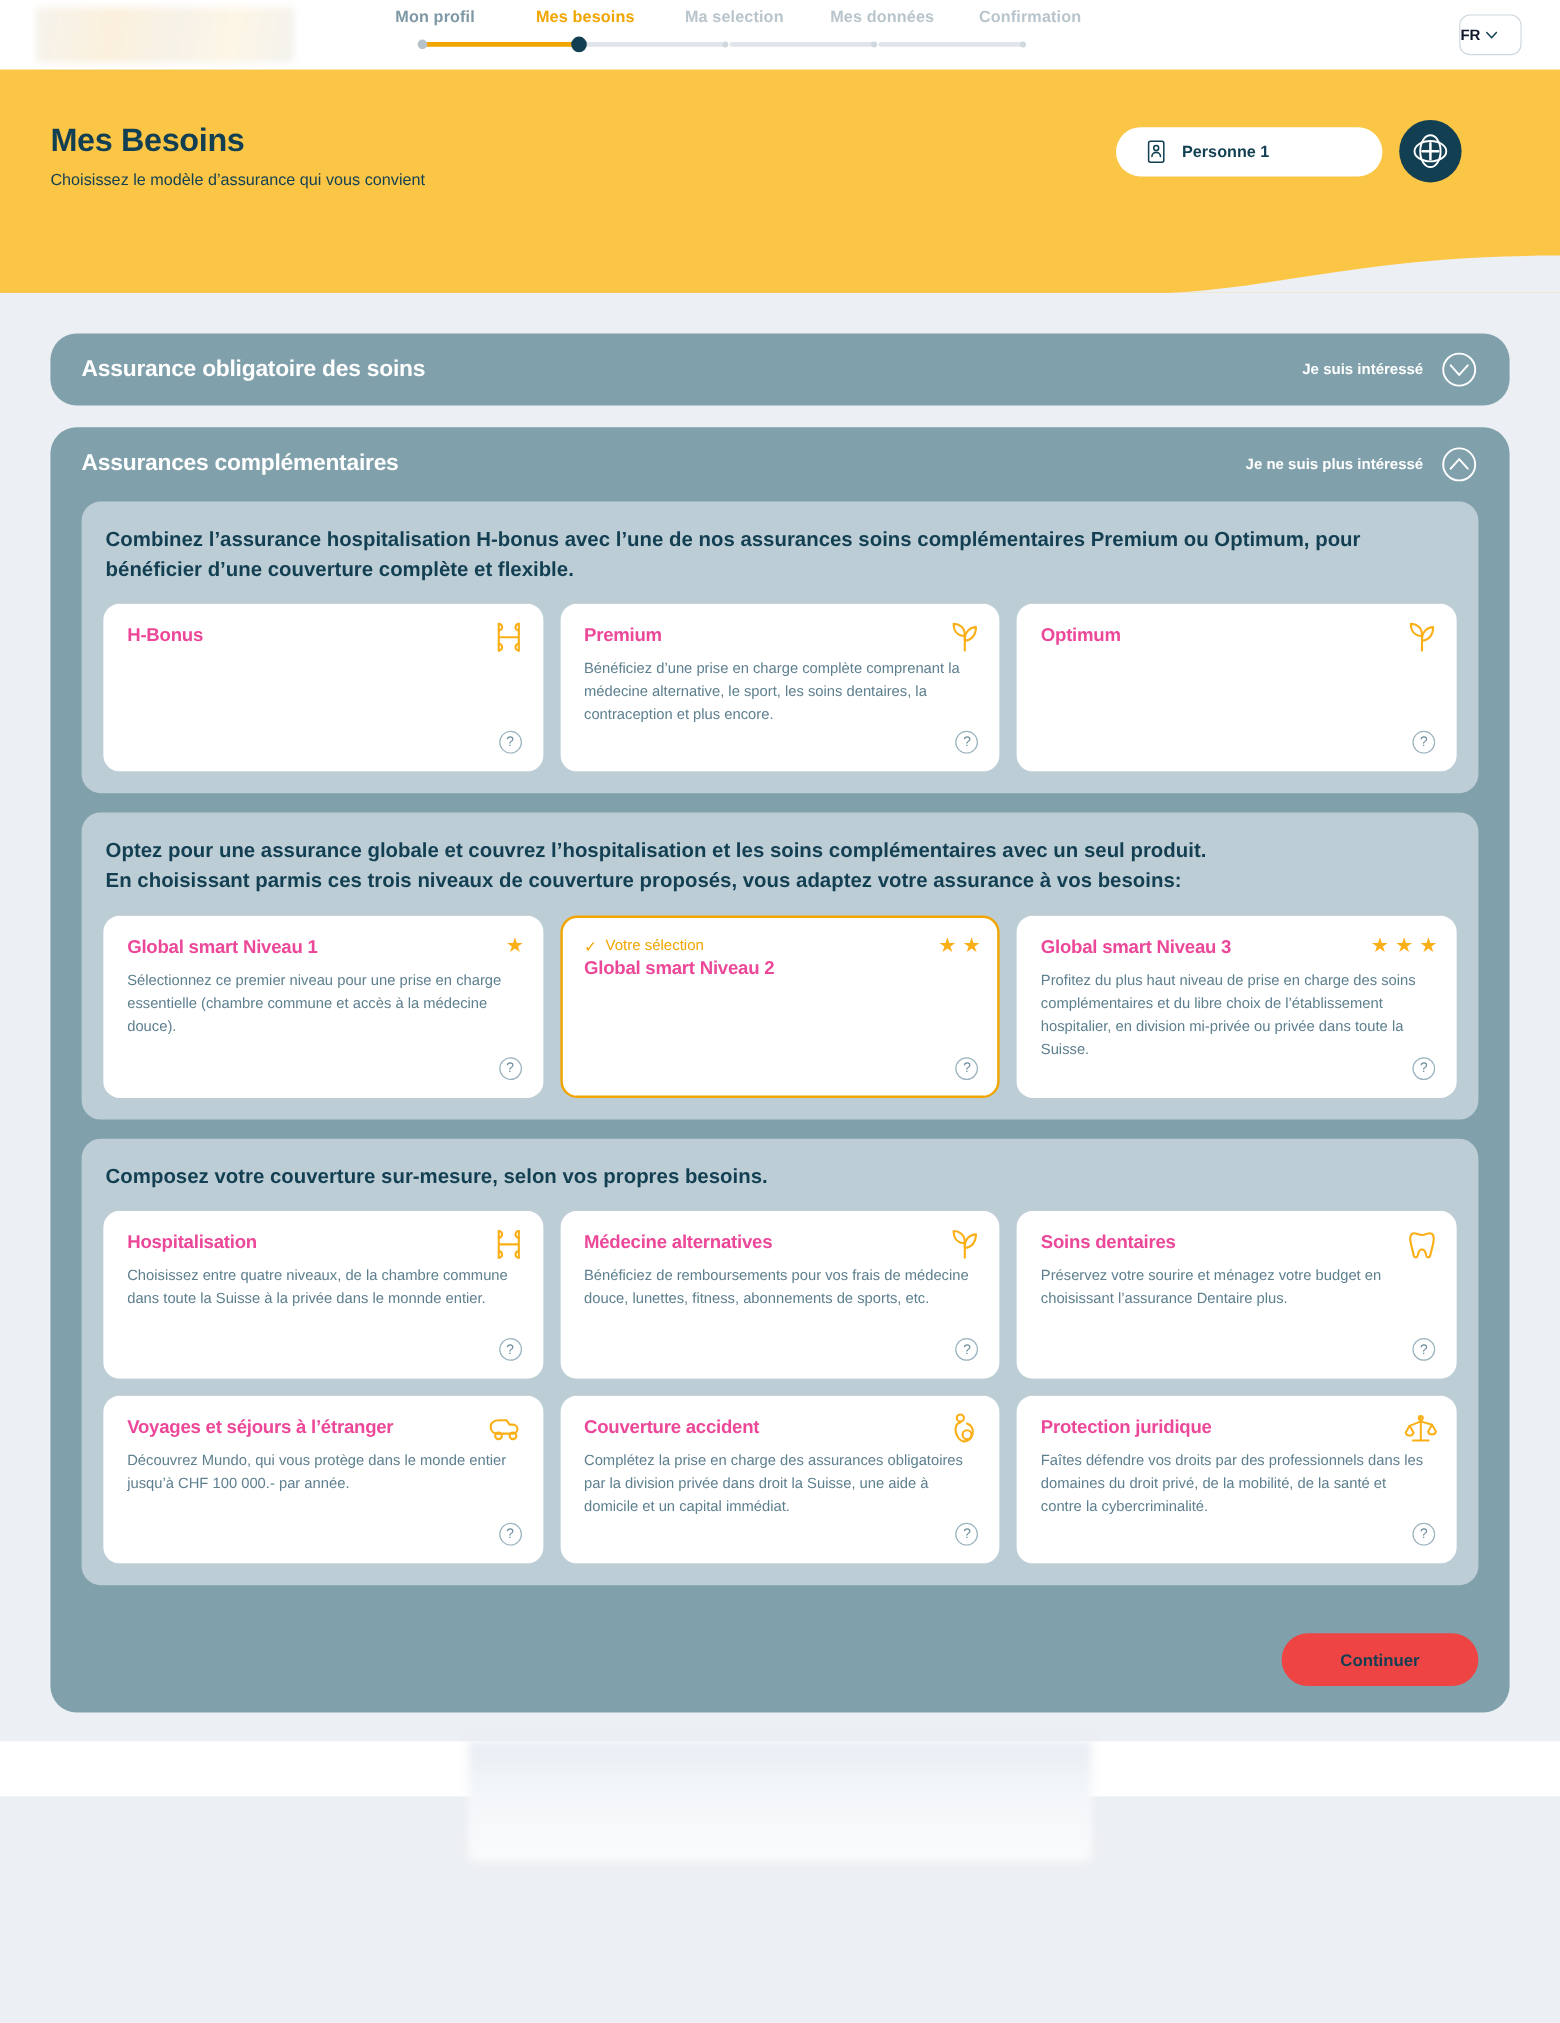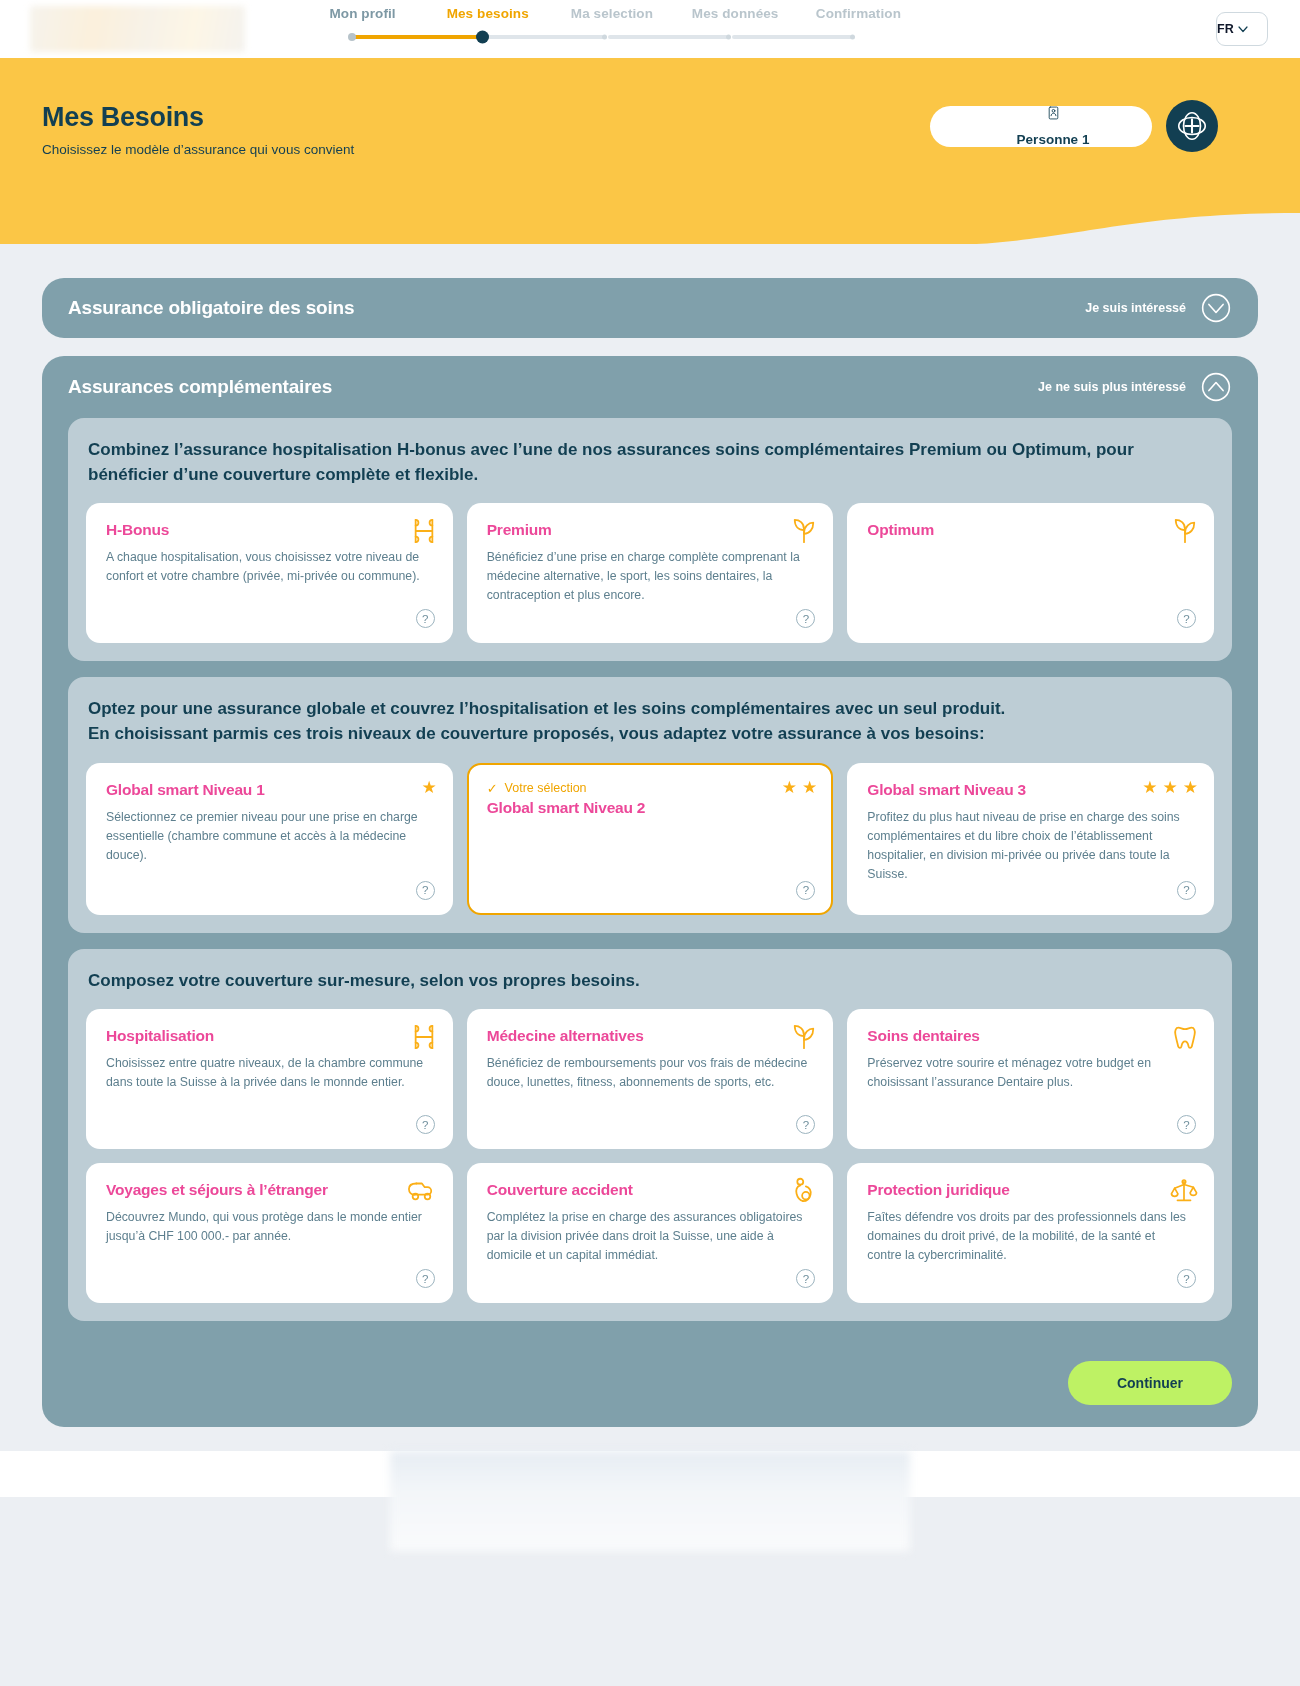--- a/index.html
+++ b/index.html
@@ -61,21 +61,21 @@
   .hero-curve {
     position: absolute; left: 0; bottom: -1px; width: 100%; height: 36px;
   }
   .hero-inner { padding: 44px 0 0 42px; }
   .hero h1 { font-size: 27px; font-weight: bold; letter-spacing: -.3px; color: #123f52; }
   .hero p { font-size: 13.5px; margin-top: 9px; color: #123f52; }
   .person-pill {
     position: absolute; right: 148px; top: 48px;
     height: 41px; width: 222px; background: #fff; border-radius: 21px;
     display: flex; align-items: center; gap: 12px; padding-left: 24px;
-    font-size: 13.5px; font-weight: bold; color: #123f52; cursor: pointer; flex-direction: column;
+    font-size: 13.5px; font-weight: bold; color: #123f52; cursor: pointer;
   }
   .add-person {
     position: absolute; right: 82px; top: 42px;
     width: 52px; height: 52px; border-radius: 50%; background: #123f52;
     display: flex; align-items: center; justify-content: center; cursor: pointer;
   }
 
   
   .content { padding: 34px 42px 0 42px; }
 
@@ -140,21 +140,21 @@
     position: absolute; right: 16px; bottom: 13px;
     width: 19px; height: 19px; border-radius: 50%;
     border: 1.3px solid #9cb4bf; color: #6f8f9d;
     font-size: 11.5px; display: flex; align-items: center; justify-content: center;
     cursor: pointer;
   }
   .card.tall { min-height: 152px; }
 
   .panel-footer { display: flex; justify-content: flex-end; padding: 24px 26px 0 26px; }
   .btn-continue {
-    background: #bef264; border: none; border-radius: 22px;
+    background: #ef4444; border: none; border-radius: 22px;
     height: 44px; width: 164px; font-size: 14px; font-weight: bold;
     color: #123f52; cursor: pointer; font-family: "Liberation Sans", sans-serif;
   }
 
   
   .footer-strip { margin-top: 24px; height: 46px; background: #fff; }
   .footer-blur {
     margin: 0 auto; width: 520px; height: 100px;
     background: linear-gradient(180deg,#e7edf3 0%,#f3f6f9 40%,#fafbfc 100%);
     filter: blur(4px);
@@ -252,21 +252,20 @@
     <div class="group">
       <div class="group-intro">Combinez l’assurance hospitalisation H-bonus avec l’une de nos assurances soins complémentaires Premium ou Optimum, pour bénéficier d’une couverture complète et flexible.</div>
       <div class="cards">
 
         <div class="card">
           <svg class="card-icon" width="26" height="28" viewBox="0 0 28 30" fill="none" stroke="#fbaf17" stroke-width="1.9" stroke-linecap="round" stroke-linejoin="round">
             <path d="M5 3 v24 M23 3 v24 M5 15 h18"></path>
             <path d="M5 3 a3 3 0 0 1 0 6 M23 3 a3 3 0 0 0 0 6 M5 27 a3 3 0 0 0 0 -6 M23 27 a3 3 0 0 1 0 -6"></path>
           </svg>
           <h3>H-Bonus</h3>
-          <p>A chaque hospitalisation, vous choisissez votre niveau de confort et votre chambre (privée, mi-privée ou commune).</p>
           <div class="help">?</div>
         </div>
 
         <div class="card">
           <svg class="card-icon" width="26" height="28" viewBox="0 0 28 30" fill="none" stroke="#fbaf17" stroke-width="1.9" stroke-linecap="round" stroke-linejoin="round">
             <path d="M14 27 V12"></path>
             <path d="M14 13 C14 6 9 3 4 3 C4 10 8 14 14 14 Z"></path>
             <path d="M14 17 C14 10 19 6 24 6 C24 13 20 18 14 18 Z"></path>
           </svg>
           <h3>Premium</h3>

